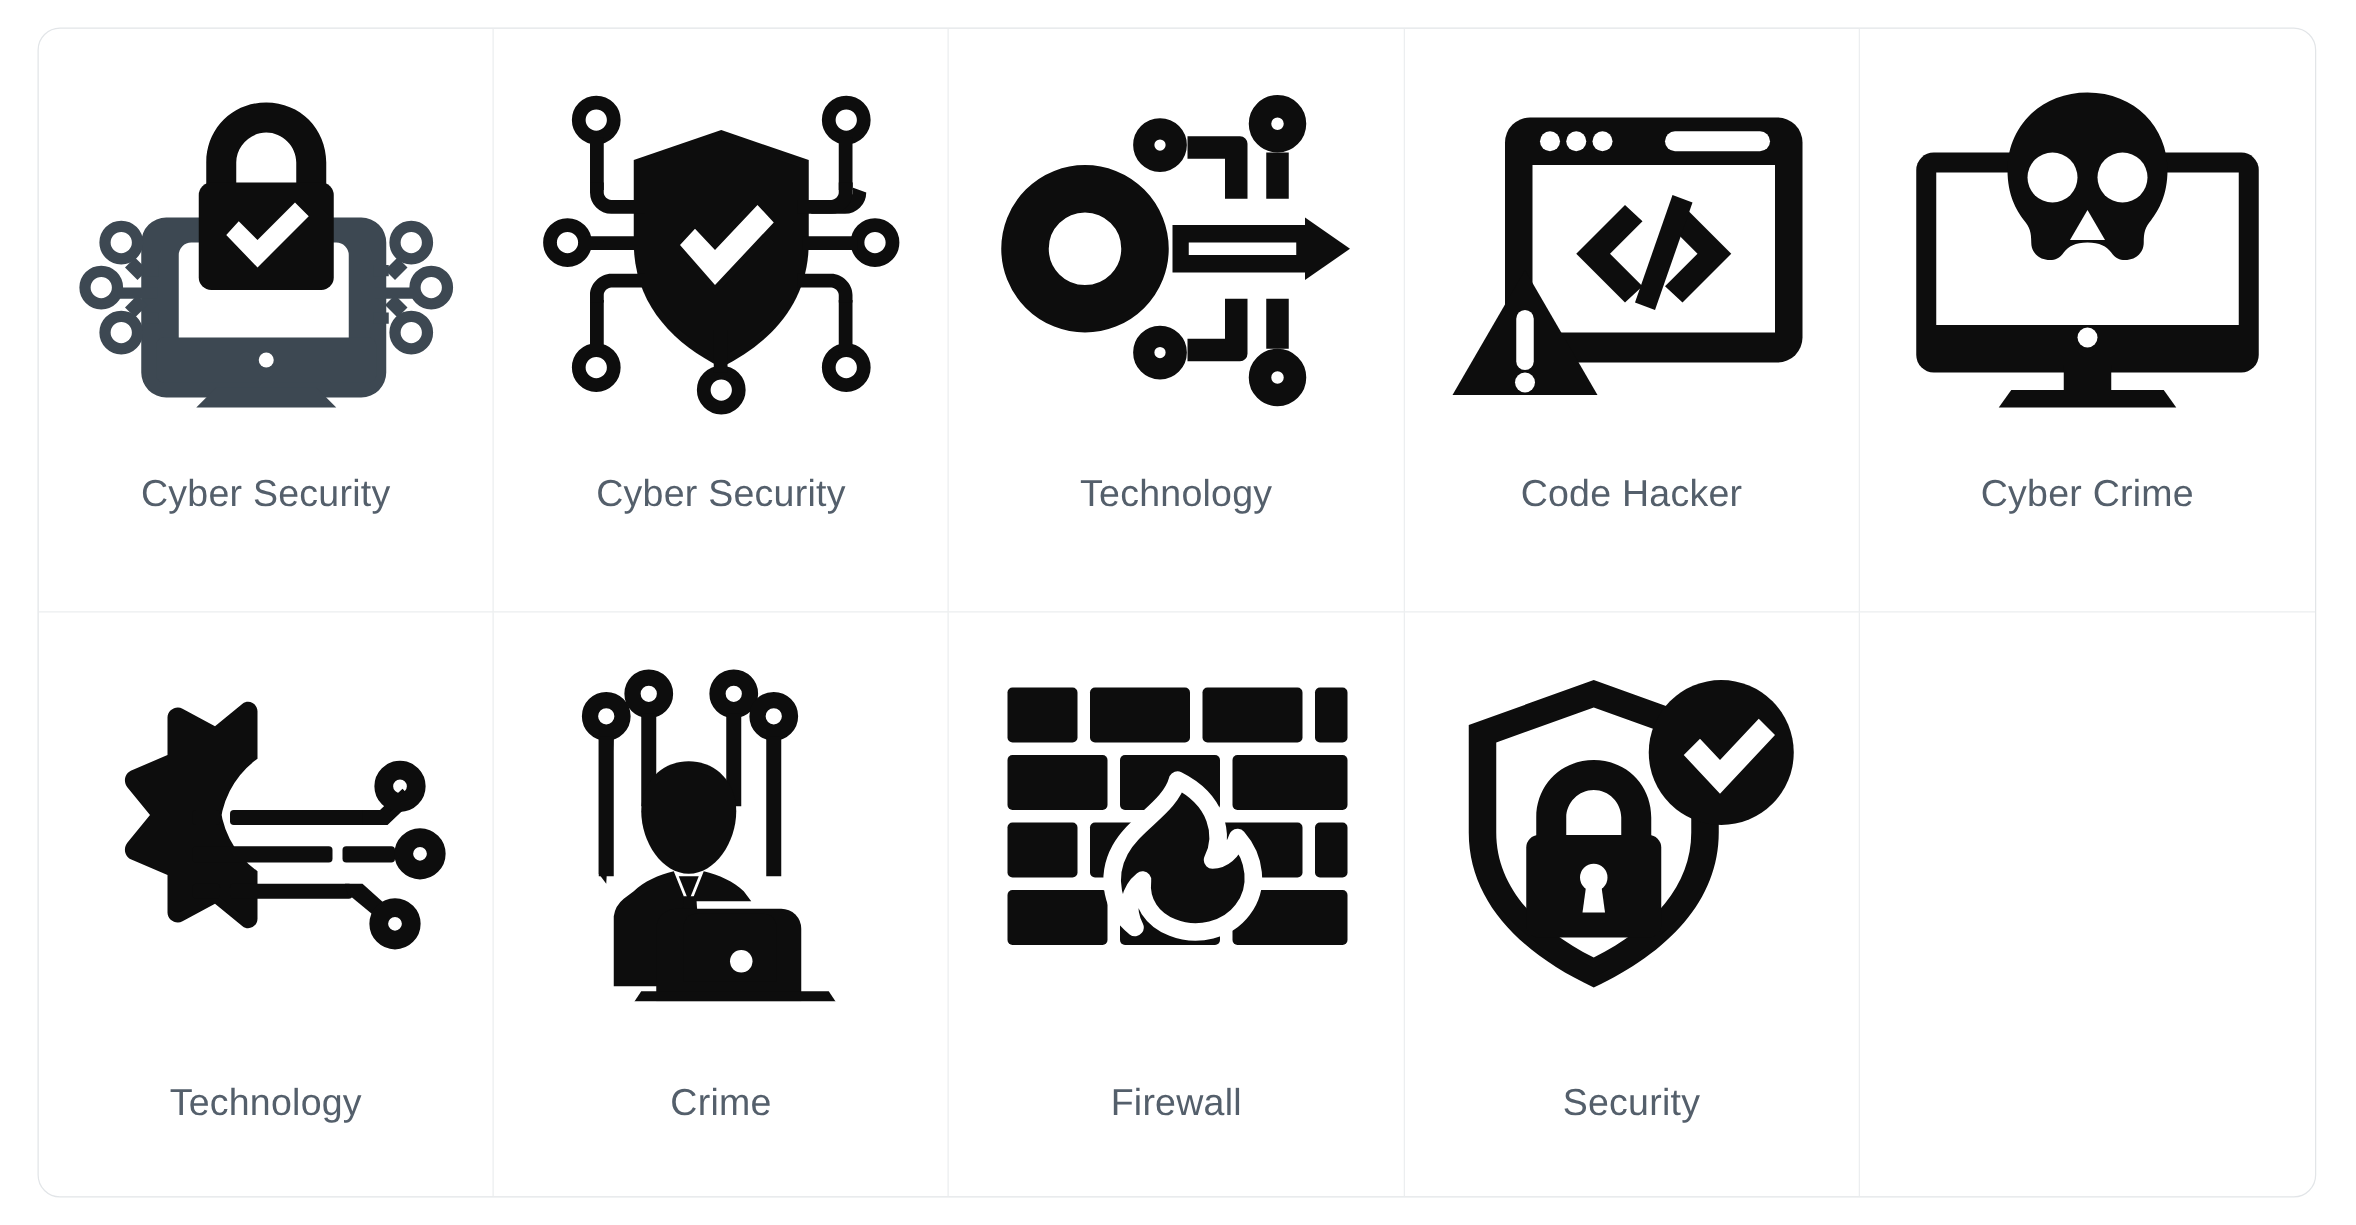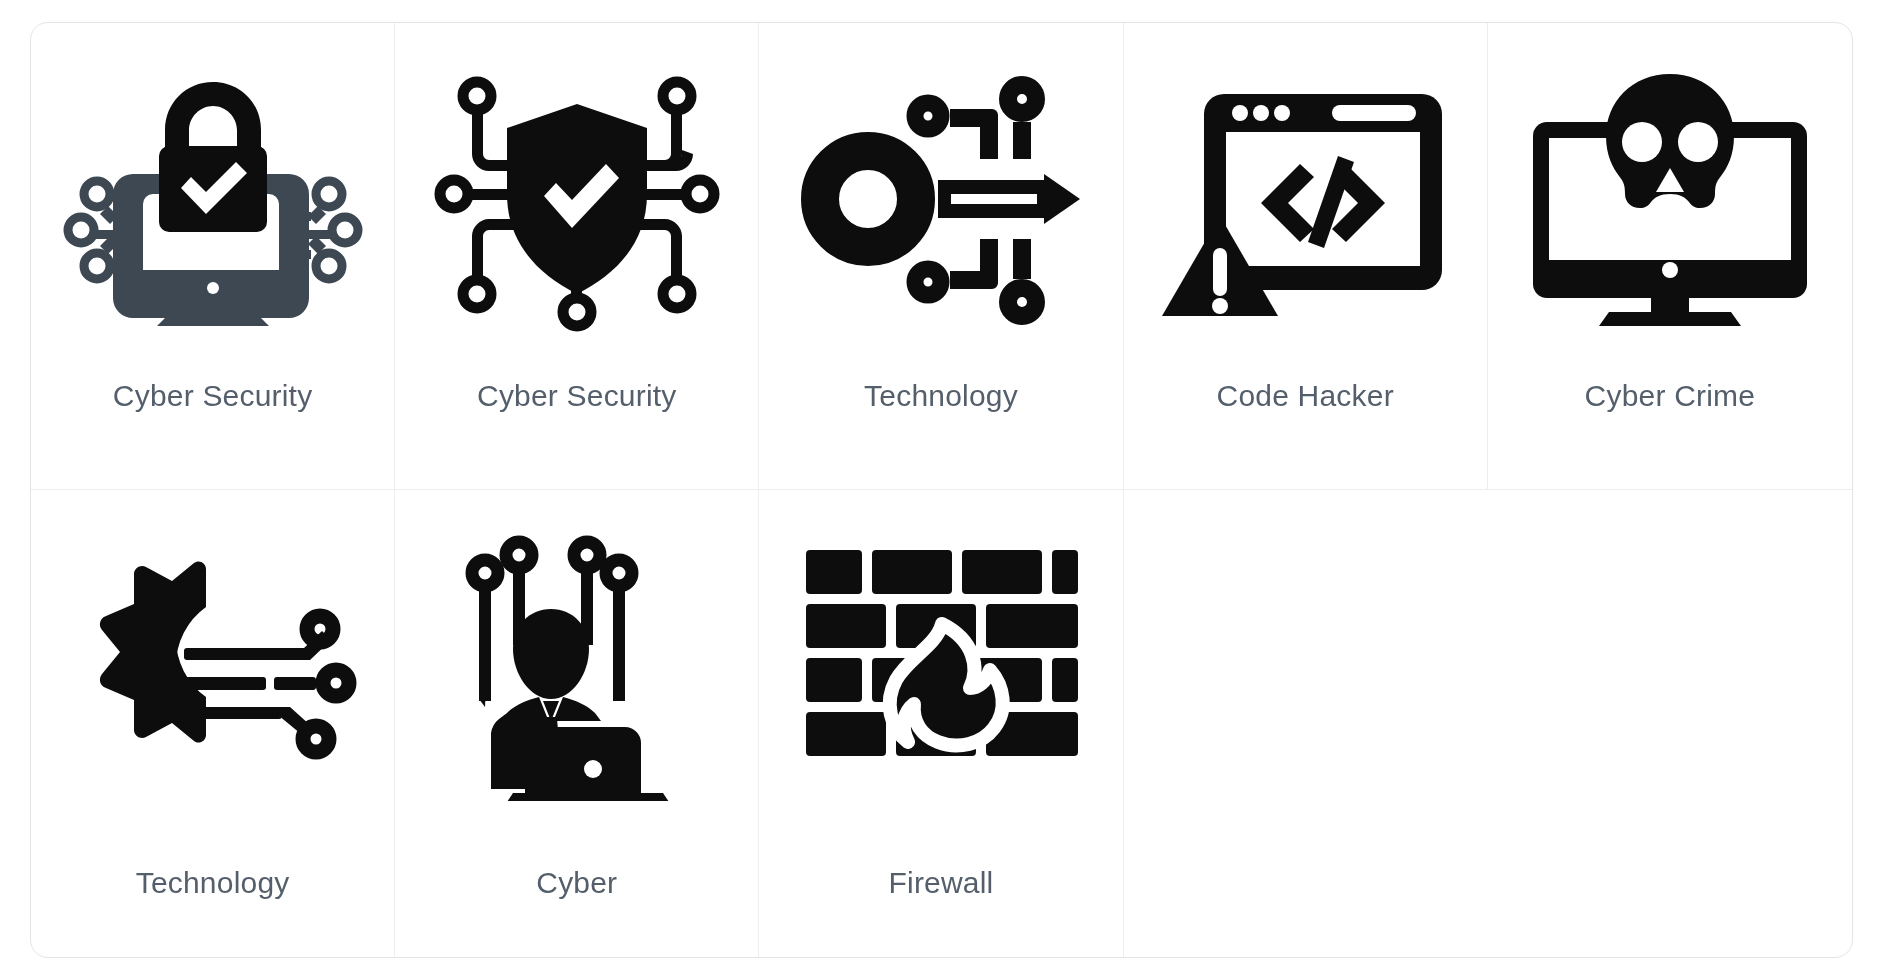--- a/index.html
+++ b/index.html
@@ -194,21 +194,21 @@
           <path d="M36 192c8-10 22-18 36-22l10 26 10-26" fill="none"></path>
           <path d="M96 170h16l-8 20z"></path>
           <path d="M100 186h10l4 60h-18z"></path>
           <path d="M94 196h84a16 16 0 0 1 16 16v58H78v-58a16 16 0 0 1 16-16z"></path>
           <path d="M110 200h54a10 10 0 0 1 10 10v44h-74v-44a10 10 0 0 1 10-10z" fill="#0d0d0d"></path>
           <circle cx="146" cy="238" r="9" fill="#fff"></circle>
           <path d="M66 262h150l8 12H58z"></path>
         </g>
       </svg>
     </div>
-    <div class="lbl">Cyber</div>
+    <div class="lbl">Crime</div>
   </div>
 
   <div class="cell">
     <div class="art">
       <svg width="290" height="260" viewBox="0 0 290 260" fill="none">
         <g fill="#0d0d0d">
           <rect x="10" y="14" width="56" height="44" rx="4"></rect>
           <rect x="76" y="14" width="80" height="44" rx="4"></rect>
           <rect x="166" y="14" width="80" height="44" rx="4"></rect>
           <rect x="256" y="14" width="26" height="44" rx="4"></rect>
@@ -223,14 +223,30 @@
           <rect x="100" y="176" width="80" height="44" rx="4"></rect>
           <rect x="190" y="176" width="92" height="44" rx="4"></rect>
           <path d="M146 88c-6 22-34 34-46 56-12 22-6 48 12 62-8-16-4-30 6-38-2 18 8 32 24 38 20 8 44 2 56-14 14-18 10-42-4-58-4 12-12 18-20 18 10-20 4-48-28-64z" fill="#0d0d0d" stroke="#fff" stroke-width="14" stroke-linejoin="round"></path>
         </g>
       </svg>
     </div>
     <div class="lbl">Firewall</div>
   </div>
 
 
+  <div class="cell">
+    <div class="art">
+      <svg width="280" height="260" viewBox="0 0 280 260" fill="none">
+        <g fill="#0d0d0d">
+          <path d="M110 8L10 44v86c0 54 40 96 100 124 60-28 100-70 100-124V44zM110 30l78 28v72c0 42-30 76-78 100-48-24-78-58-78-100V58z"></path>
+          <path d="M110 72c-26 0-46 20-46 46v24h24v-24c0-12 10-22 22-22s22 10 22 22v24h24v-24c0-26-20-46-46-46z"></path>
+          <rect x="56" y="132" width="108" height="82" rx="10"></rect>
+          <circle cx="110" cy="166" r="11" fill="#fff"></circle>
+          <path d="M104 172h12l3 22h-18z" fill="#fff"></path>
+          <circle cx="212" cy="66" r="58"></circle>
+          <path d="M182 68l13-13 16 17 31-33 13 13-44 47z" fill="#fff"></path>
+        </g>
+      </svg>
+    </div>
+    <div class="lbl">Security</div>
+  </div>
 
 </div>
 
 </body></html>

